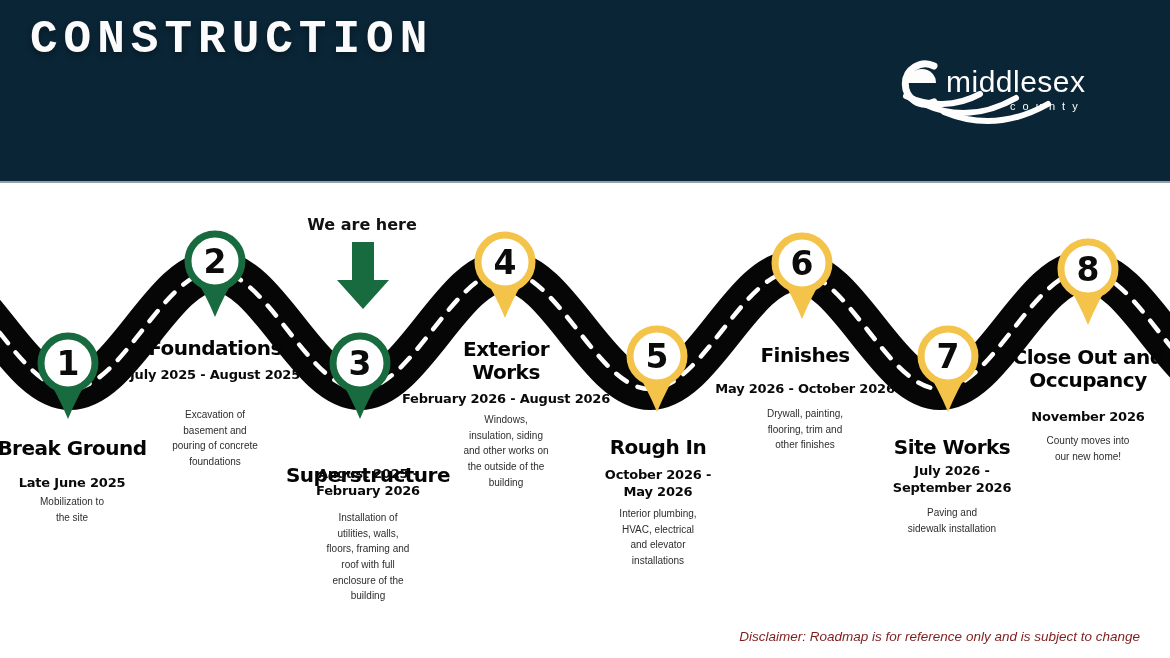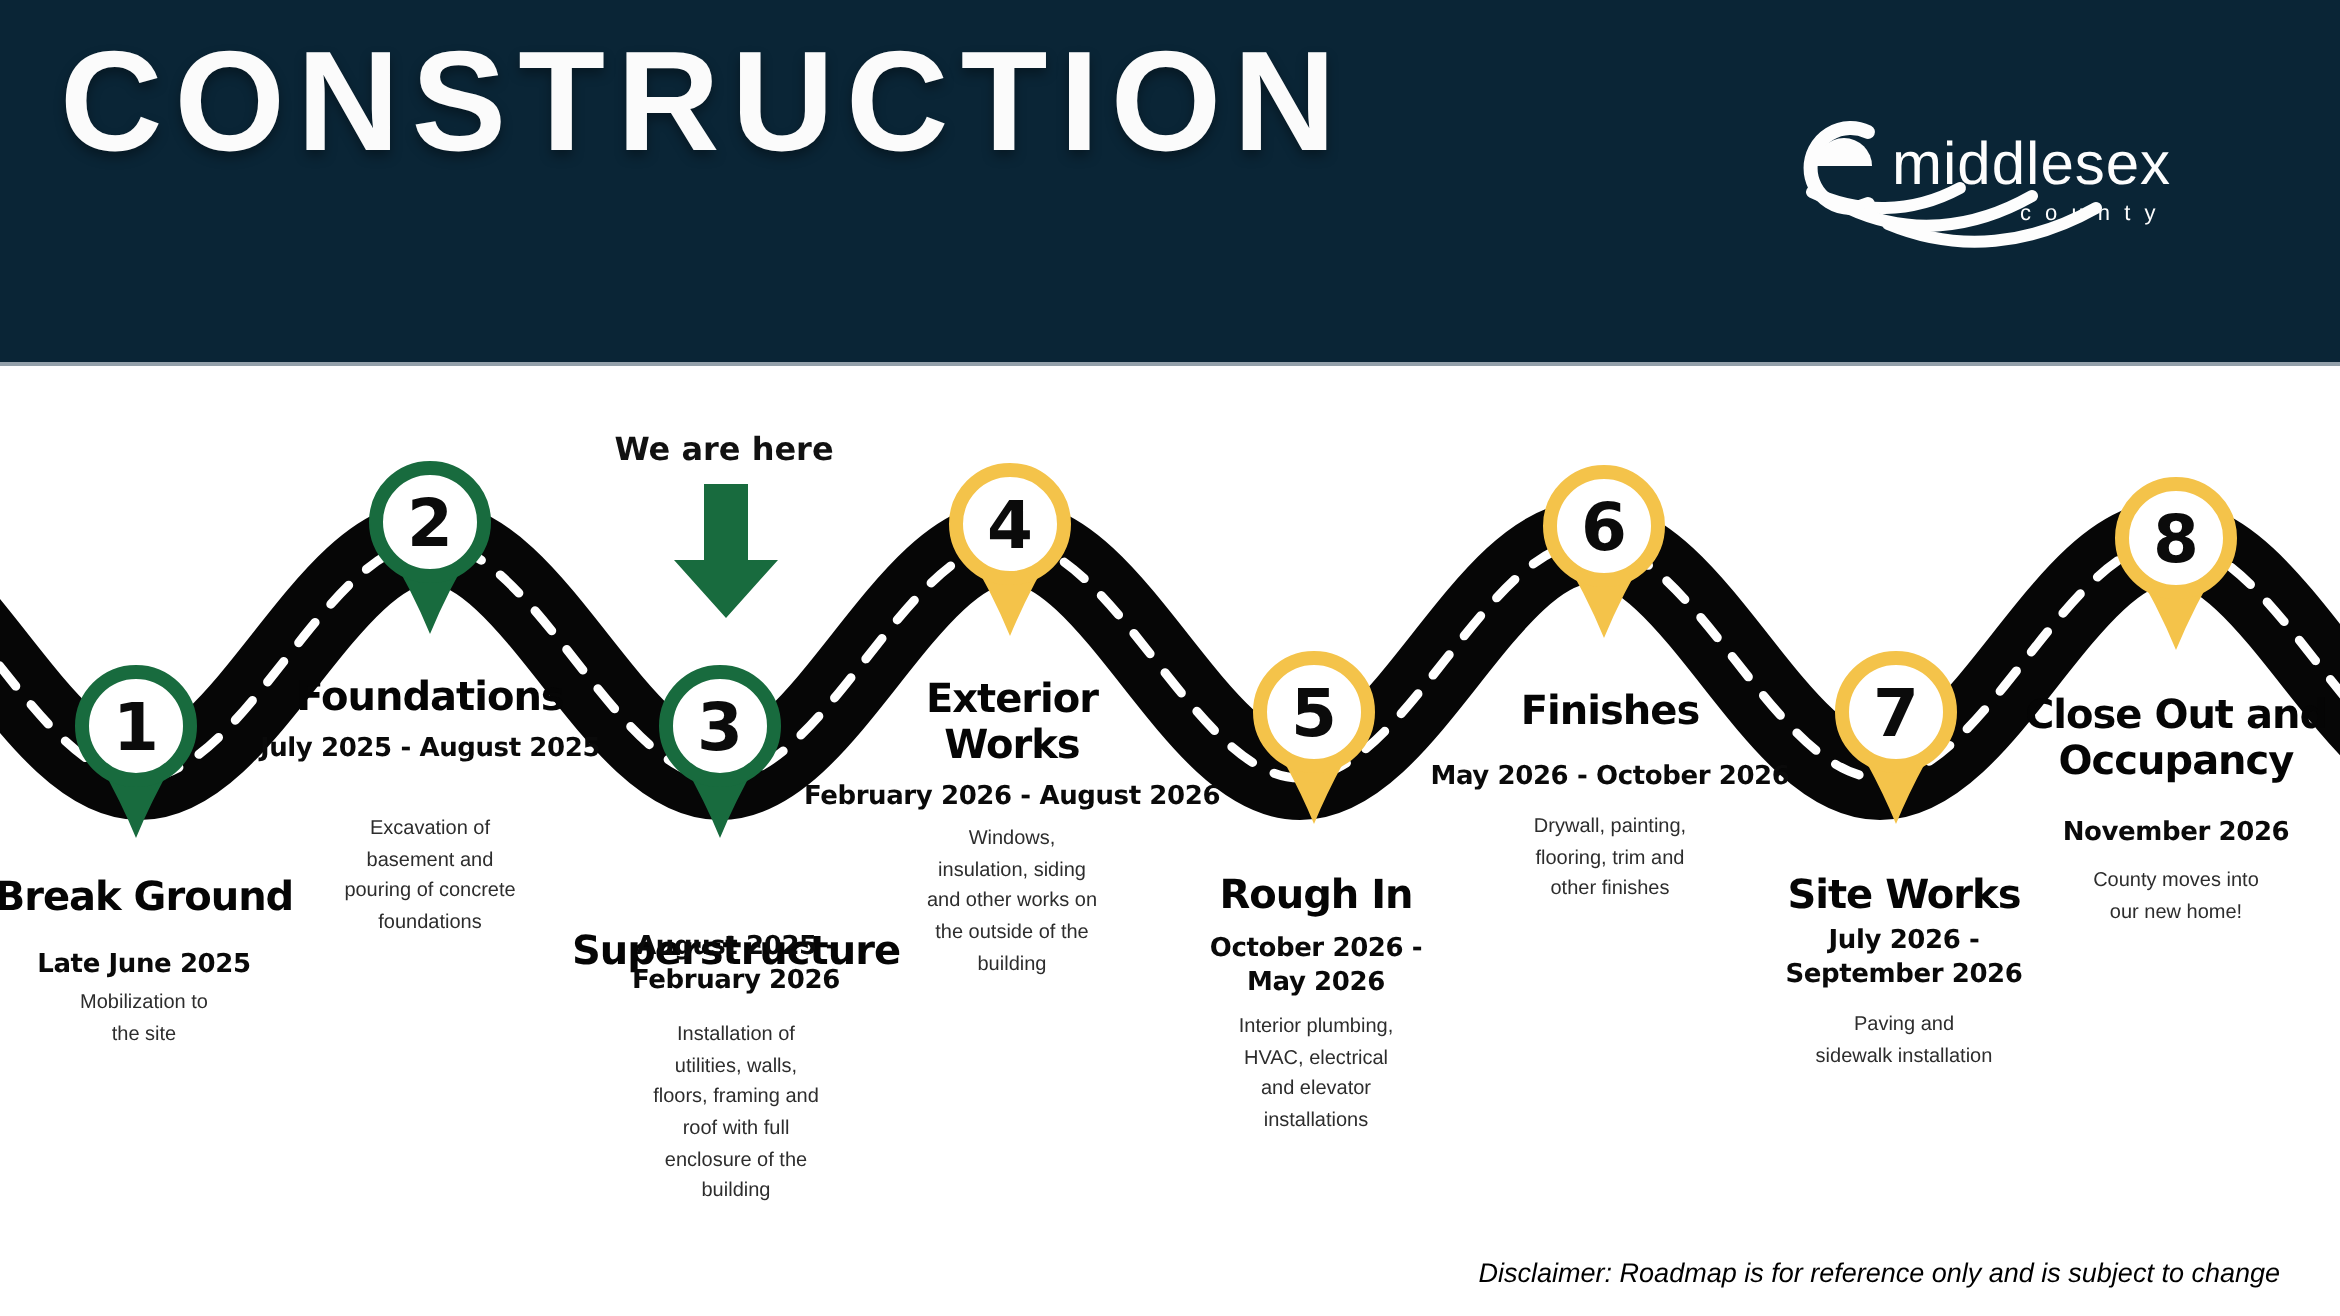--- a/index.html
+++ b/index.html
@@ -7,22 +7,22 @@
     position:relative;width:1170px;height:658px;overflow:hidden;background:#ffffff;
     font-family:"Liberation Sans",sans-serif;
   }
   
   .header{
     position:absolute;left:0;top:0;width:1170px;height:181px;
     background:#0a2536;border-bottom:2px solid #93a0aa;
   }
   .page-title{
     position:absolute;left:30px;top:18px;margin:0;
-    font-family:Liberation Sans, sans-serif;
-    font-weight:800;color:#fbfbfb;font-size:71px;line-height:.97;letter-spacing:6px;
+    font-family:Liberation Mono, monospace;
+    font-weight:800;color:#fbfbfb;font-size:46px;line-height:.97;letter-spacing:6px;
     text-shadow:0 3px 6px rgba(0,0,0,.35);
   }
   .logo{position:absolute;left:884px;top:54px;width:210px;height:72px;}
   
   .road-svg{position:absolute;left:0;top:0;width:1170px;height:658px;}
   .road-path{fill:none;stroke:#060606;stroke-width:42px;}
   .road-centerline{fill:none;stroke:#ffffff;stroke-width:4.5px;stroke-dasharray:13 12;stroke-linecap:round;}
   .pin-circle{fill:#ffffff;stroke-width:7px;}
   .pin-number{
     font-family:"DejaVu Sans","Liberation Sans",sans-serif;font-weight:bold;
@@ -44,21 +44,21 @@
     font-family:"Liberation Sans",sans-serif;font-size:10px;line-height:1.57;color:#2d2d2d;
   }
   .here-label{
     left:292px;top:215px;width:140px;
     font-family:"DejaVu Sans","Liberation Sans",sans-serif;font-weight:bold;
     font-size:16px;color:#111;
   }
   .disclaimer{
     position:absolute;right:30px;top:629px;
     font-family:"Liberation Sans",sans-serif;font-style:italic;
-    font-size:13.5px;color:#000000;
+    font-size:13.5px;color:#7f1d1d;
   }
   .logo-text{font-family:"Liberation Sans",sans-serif;fill:#fdfdfd;}
 </style>
 </head>
 <body>
 
 <div class="canvas">
 
   <header class="header" style="background: rgb(10, 37, 54);">
     <h1 class="page-title"><span>CONSTRUCTION</span><br></h1>

